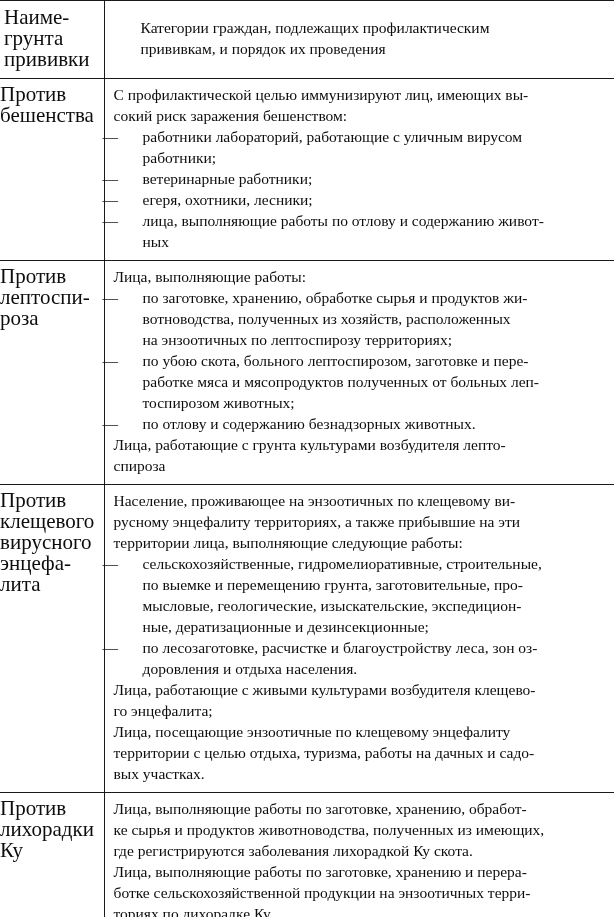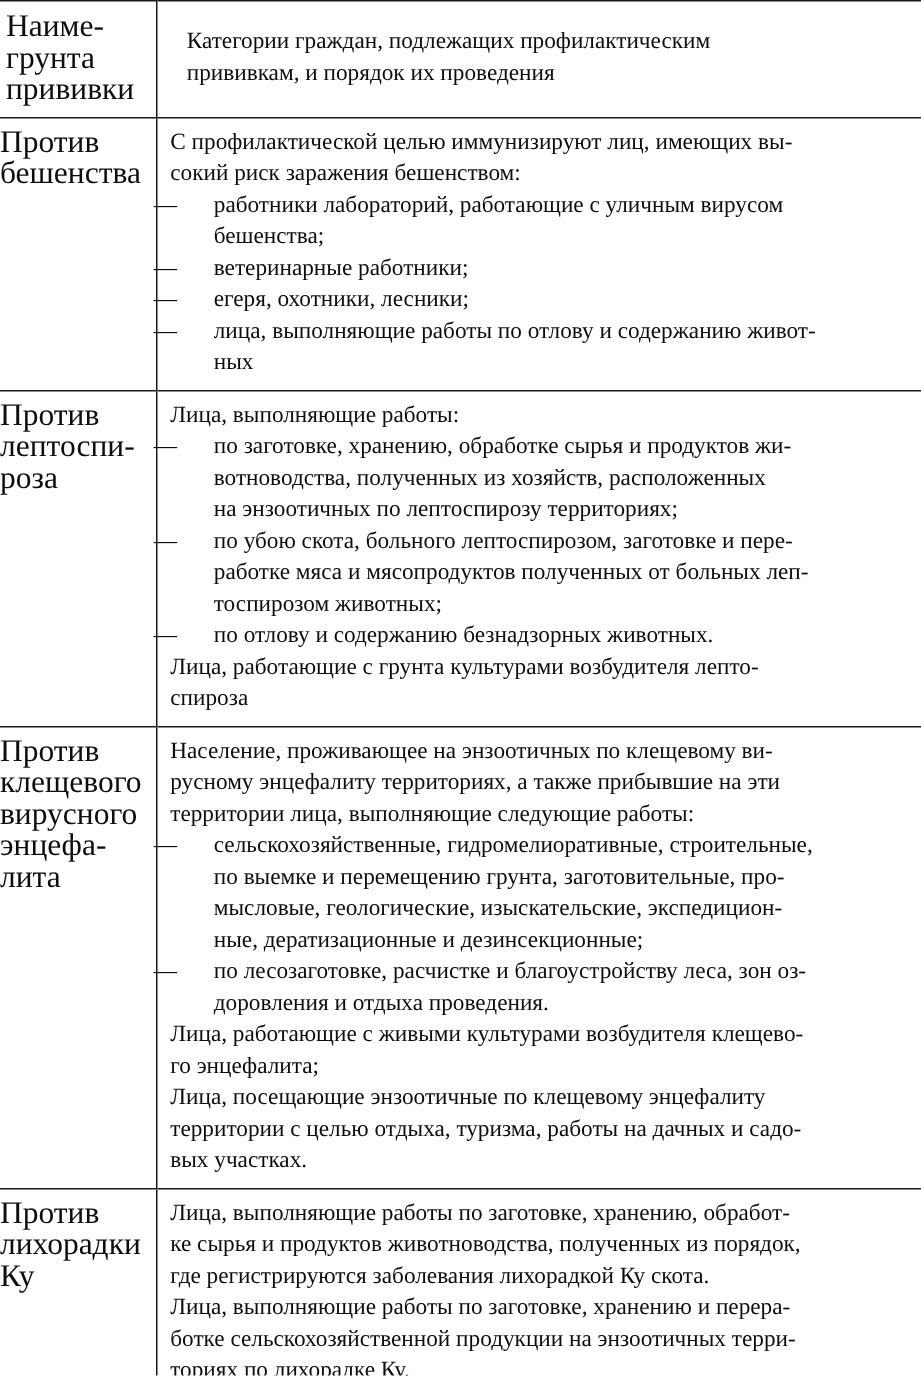--- a/index.html
+++ b/index.html
@@ -62,21 +62,21 @@
     font-size: 15.5px;
     line-height: 21px;
   }
   .hdr-name .pad { padding: 6px 4px 8px 4px; }
 
   .hdr-body {
     text-align: center;
     font-size: 15.5px;
     line-height: 21px;
   }
-  .hdr-body .pad { padding: 16px 24px 10px 8px; margin-left: 12px; }
+  .hdr-body .pad { padding: 16px 24px 10px 36px; }
 
   
   .name-lines {
     font-size: 21px;
     line-height: 21px;
   }
   .name-lines .nline { white-space: pre; }
 
   
   .body-lines {
@@ -143,21 +143,21 @@
         </td>
         <td class="cell-body">
           <div class="pad">
             <div class="body-lines">
               <div>
                 <div class="pline">С профилактической целью иммунизируют лиц, имеющих вы-</div>
                 <div class="pline">сокий риск заражения бешенством:</div>
               </div>
               <div>
                 <span class="bullet"><span class="dash">—</span>работники лабораторий, работающие с уличным вирусом</span>
-                <span class="bcont">бешенства;</span>
+                <span class="bcont">работники;</span>
               </div>
               <div>
                 <span class="bullet"><span class="dash">—</span>ветеринарные работники;</span>
               </div>
               <div>
                 <span class="bullet"><span class="dash">—</span>егеря, охотники, лесники;</span>
               </div>
               <div>
                 <span class="bullet"><span class="dash">—</span>лица, выполняющие работы по отлову и содержанию живот-</span>
                 <span class="bcont">ных</span>
@@ -224,21 +224,21 @@
                 <div class="pline">территории лица, выполняющие следующие работы:</div>
               </div>
               <div>
                 <span class="bullet"><span class="dash">—</span>сельскохозяйственные, гидромелиоративные, строительные,</span>
                 <span class="bcont">по выемке и перемещению грунта, заготовительные, про-</span>
                 <span class="bcont">мысловые, геологические, изыскательские, экспедицион-</span>
                 <span class="bcont">ные, дератизационные и дезинсекционные;</span>
               </div>
               <div>
                 <span class="bullet"><span class="dash">—</span>по лесозаготовке, расчистке и благоустройству леса, зон оз-</span>
-                <span class="bcont">доровления и отдыха проведения.</span>
+                <span class="bcont">доровления и отдыха населения.</span>
               </div>
               <div>
                 <div class="pline">Лица, работающие с живыми культурами возбудителя клещево-</div>
                 <div class="pline">го энцефалита;</div>
               </div>
               <div>
                 <div class="pline">Лица, посещающие энзоотичные по клещевому энцефалиту</div>
                 <div class="pline">территории с целью отдыха, туризма, работы на дачных и садо-</div>
                 <div class="pline">вых участках.</div>
               </div>
@@ -254,21 +254,21 @@
               <div class="nline">лихорадки</div>
               <div class="nline">Ку</div>
             </div>
           </div>
         </td>
         <td class="cell-body">
           <div class="pad">
             <div class="body-lines">
               <div>
                 <div class="pline">Лица, выполняющие работы по заготовке, хранению, обработ-</div>
-                <div class="pline">ке сырья и продуктов животноводства, полученных из порядок,</div>
+                <div class="pline">ке сырья и продуктов животноводства, полученных из имеющих,</div>
                 <div class="pline">где регистрируются заболевания лихорадкой Ку скота.</div>
               </div>
               <div>
                 <div class="pline">Лица, выполняющие работы по заготовке, хранению и перера-</div>
                 <div class="pline">ботке сельскохозяйственной продукции на энзоотичных терри-</div>
                 <div class="pline">ториях по лихорадке Ку.</div>
               </div>
             </div>
           </div>
         </td>

